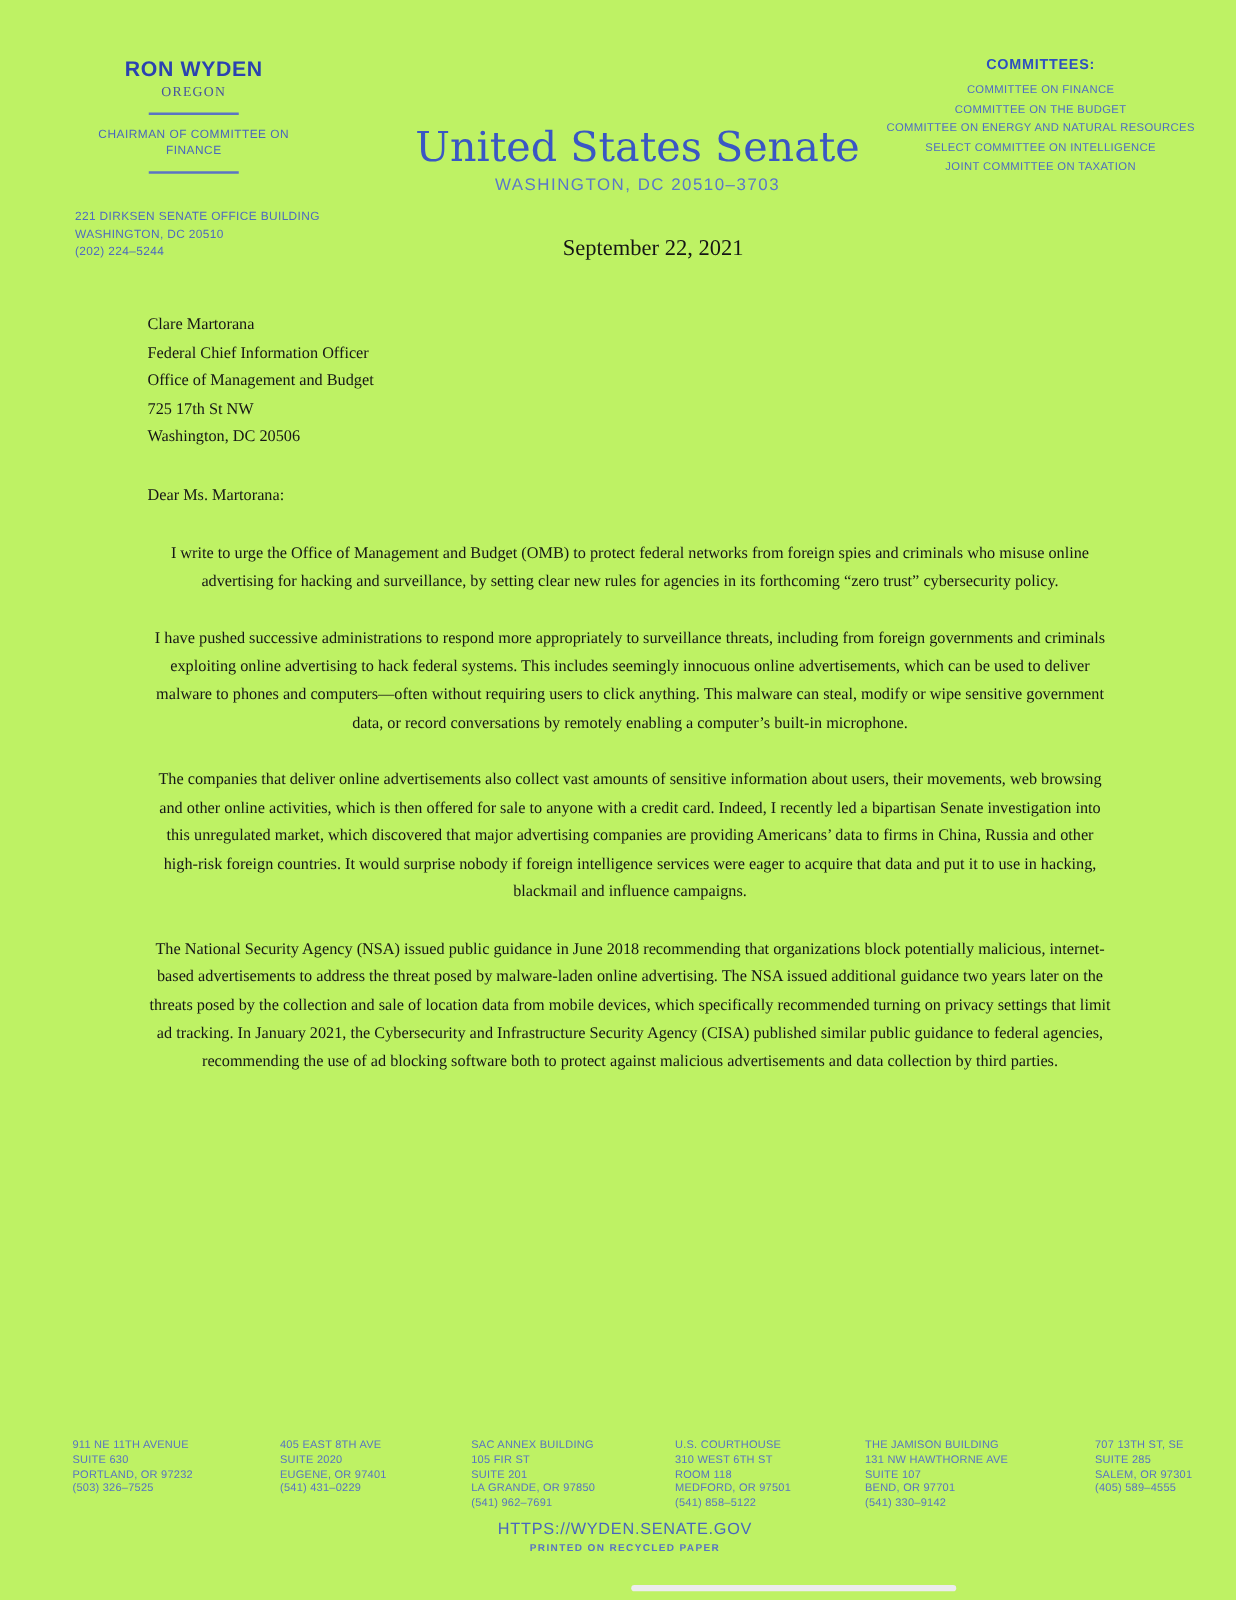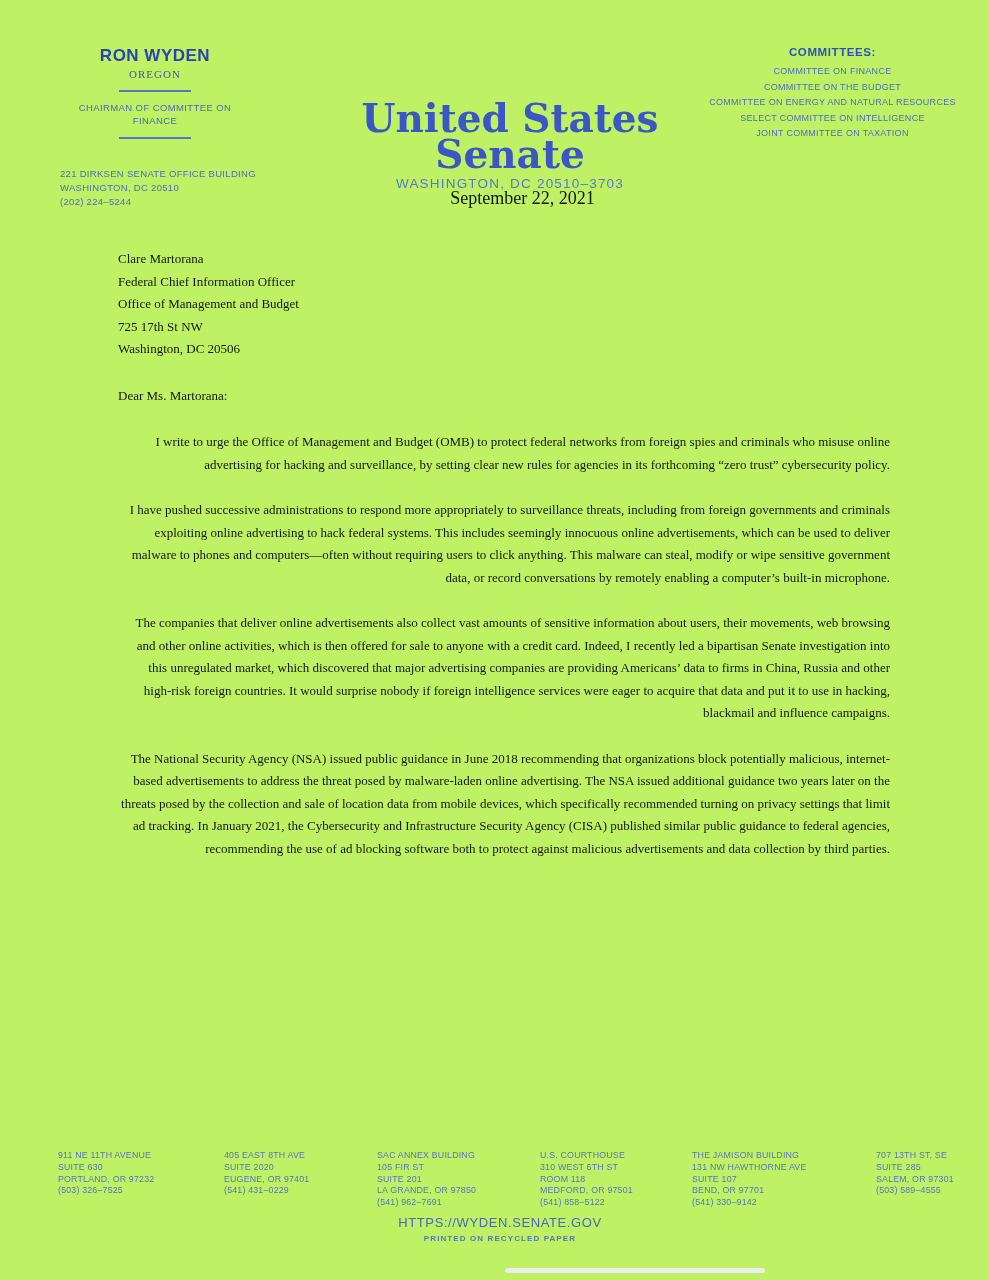--- a/index.html
+++ b/index.html
@@ -31,21 +31,21 @@
   }
   .sender-address{margin-top:28px;text-align:left;padding-left:20px;}
   .addr-line{
     font-size:9.5px;letter-spacing:.3px;color:#4f6ac0;line-height:14px;
   }
   .center-block{
     position:absolute;left:330px;top:100px;width:360px;text-align:center;
   }
   .senate-title{
     font-family:"DejaVu Serif", serif;
-    font-size:39px;font-weight:bold;color:#3a57c4;letter-spacing:0px;
+    font-size:33px;font-weight:normal;color:#3a57c4;letter-spacing:0px;
     line-height:36px;
   }
   .senate-address{
     font-family:"Liberation Sans", sans-serif;
     font-size:13.5px;letter-spacing:1.2px;color:#5b77ca;margin-top:4px;
   }
   .committees-block{
     position:absolute;left:690px;top:46px;width:285px;text-align:center;
     font-family:"Liberation Sans", sans-serif;
   }
@@ -60,21 +60,21 @@
   .date-line{
     position:absolute;left:0;top:188px;width:989px;text-align:center;
     font-size:18px;color:#151515;padding-left:28px;
   }
   .letter-body{
     position:absolute;left:118px;top:248px;width:772px;
     font-size:13px;line-height:22.5px;color:#161616;font-family:Liberation Serif, serif;
   }
   .recipient-line{line-height:22.5px;}
   .salutation{margin-top:24px;margin-bottom:24px;}
-  .paragraph{margin:0 0 23px 0;text-align:right;}
+  .paragraph{margin:0 0 23px 0;text-align:center;}
   
   .offices{position:absolute;top:1150px;left:0;width:989px;height:70px;
     font-family:"Liberation Sans", sans-serif;}
   .office-col{position:absolute;top:0;}
   .office-col:nth-child(1){left:58px;}
   .office-col:nth-child(2){left:224px;}
   .office-col:nth-child(3){left:377px;}
   .office-col:nth-child(4){left:540px;}
   .office-col:nth-child(5){left:692px;}
   .office-col:nth-child(6){left:876px;}
@@ -181,20 +181,20 @@
         <div>THE JAMISON BUILDING</div>
         <div>131 NW HAWTHORNE AVE</div>
         <div>SUITE 107</div>
         <div>BEND, OR 97701</div>
         <div>(541) 330–9142</div>
       </div>
       <div class="office-col">
         <div>707 13TH ST, SE</div>
         <div>SUITE 285</div>
         <div>SALEM, OR 97301</div>
-        <div>(503) 589–4555</div>
+        <div>(405) 589–4555</div>
       </div>
     </div>
   <div class="website-line">HTTPS://WYDEN.SENATE.GOV</div>
   <div class="recycled-line">PRINTED ON RECYCLED PAPER</div>
   <div class="scan-artifact"></div>
 
 </div>
 
 </body></html>

